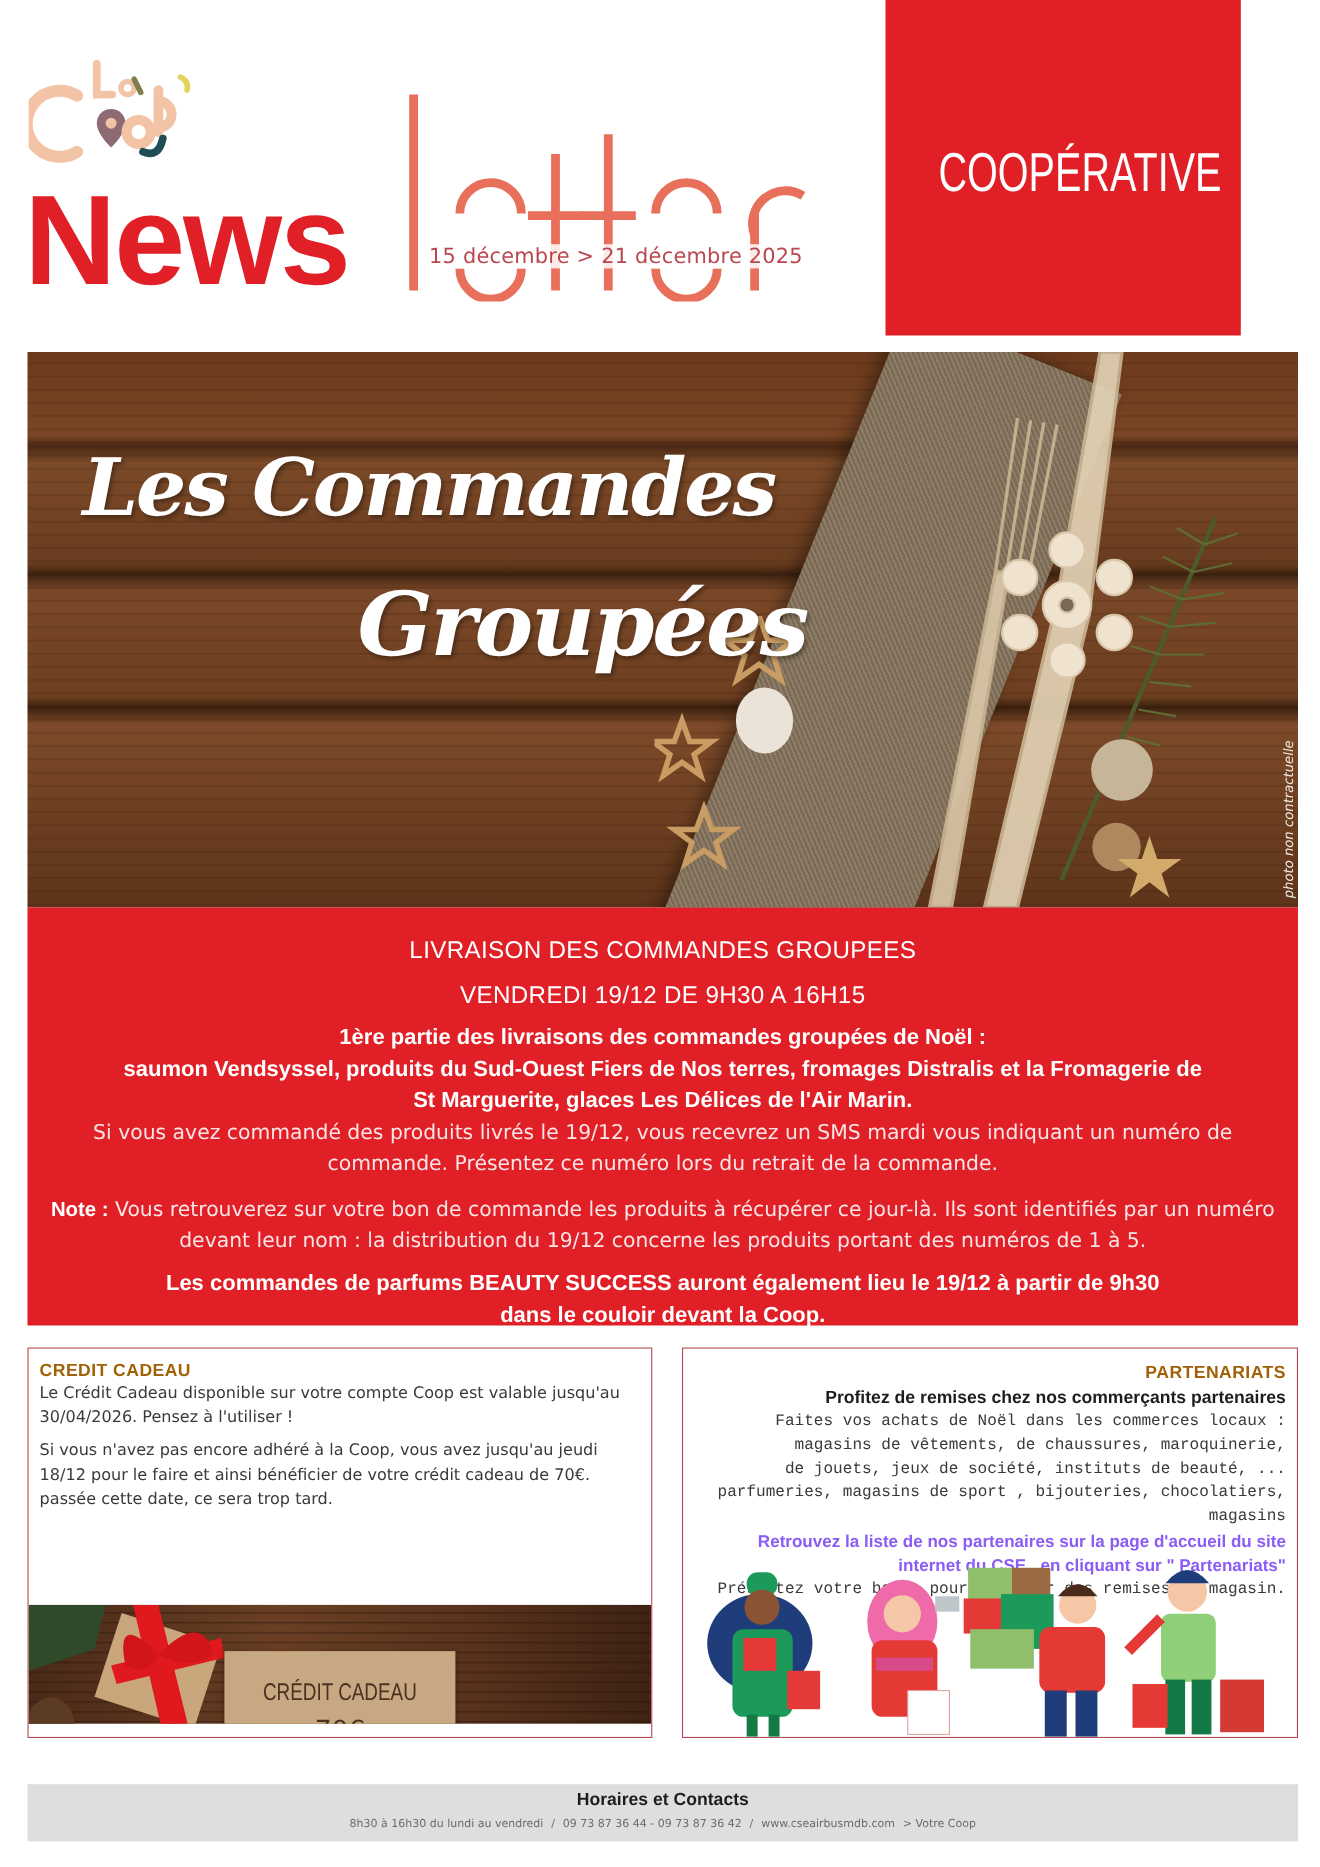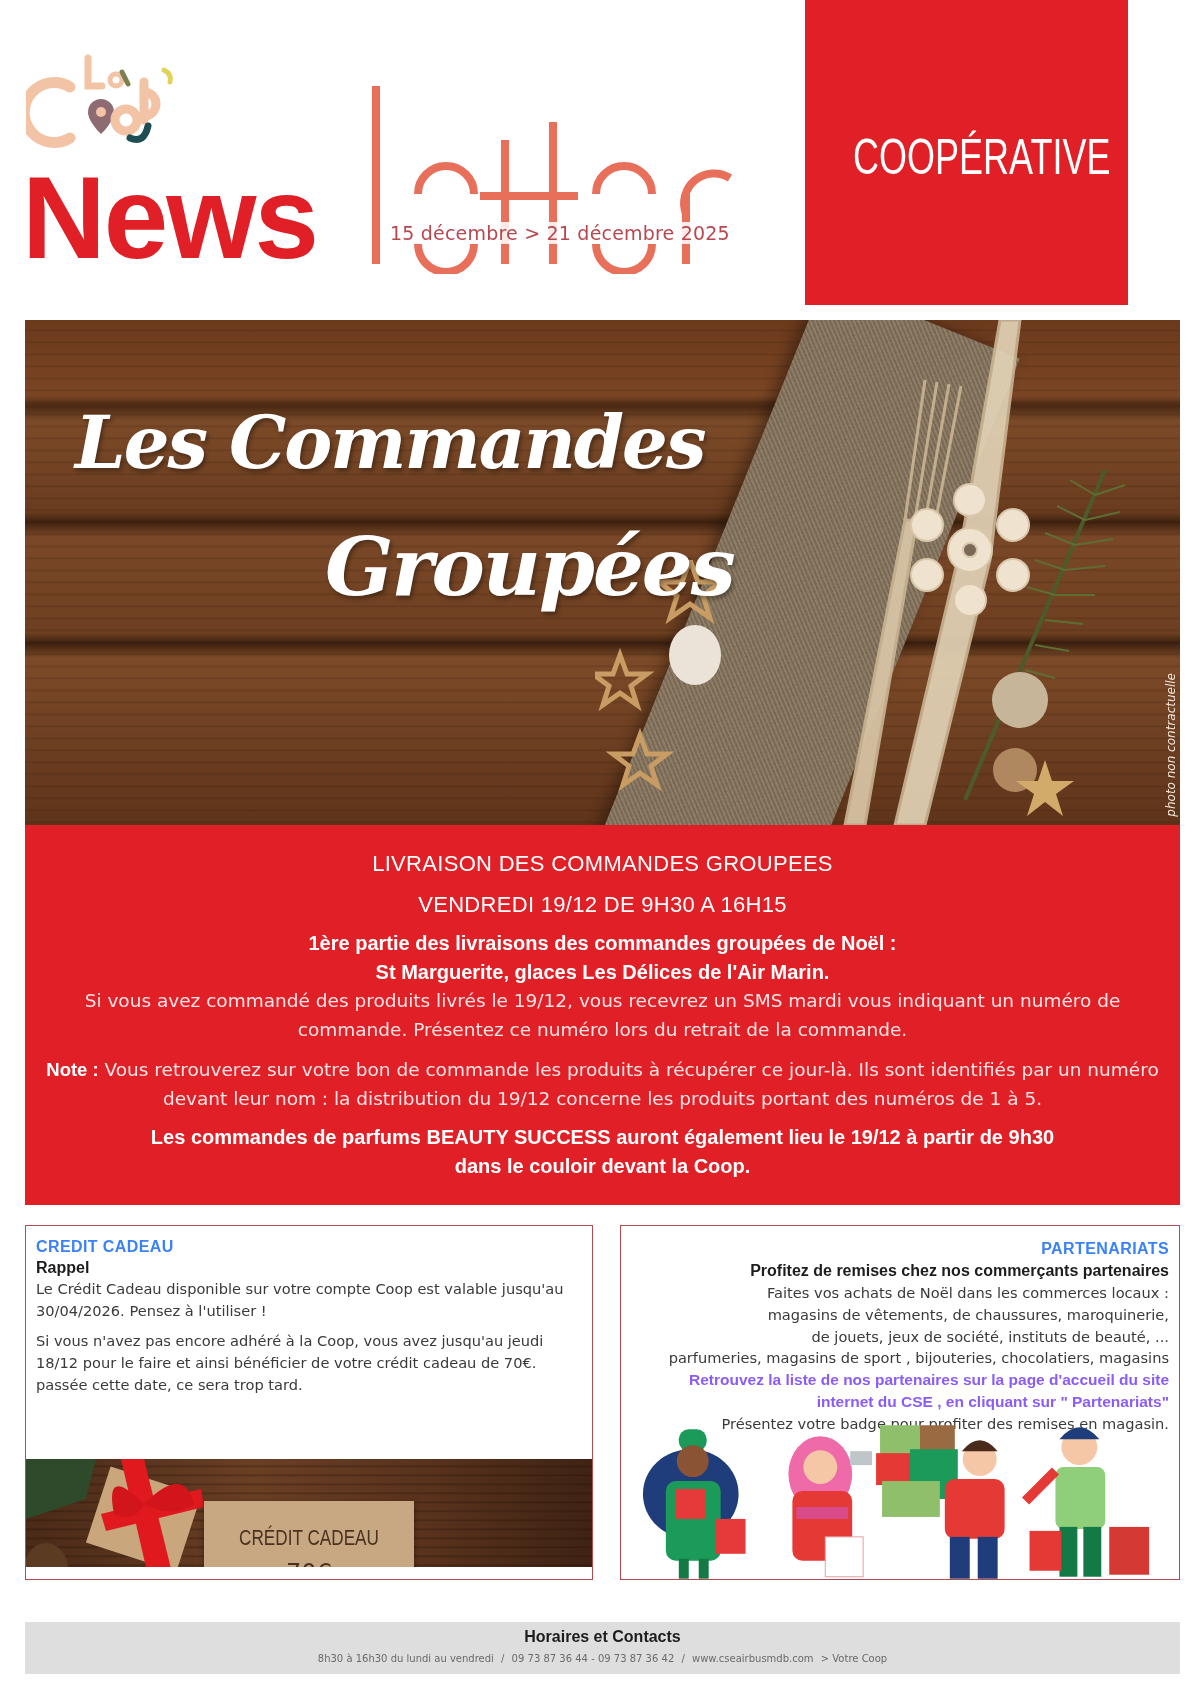--- a/index.html
+++ b/index.html
@@ -89,37 +89,37 @@
 
     
     .card {
       position: absolute; top: 1225px; height: 355px;
       border: 1.5px solid #b64a50; background: #fff; overflow: hidden;
     }
     .card-left { left: 25px; width: 568px; }
     .card-right { left: 620px; width: 560px; }
     .card-heading {
       font-family: "Liberation Sans", sans-serif; font-weight: 700;
-      font-size: 16px; color: #3b82f6; letter-spacing: 0.4px;
+      font-size: 16px; color: #a16207; letter-spacing: 0.4px;
     }
     .card-sub {
       font-family: "Liberation Sans", sans-serif; font-weight: 700;
       font-size: 16px; color: #1d1d1d;
     }
     .card-text {
       font-family: "DejaVu Sans", sans-serif; font-size: 14.6px;
       line-height: 22px; color: #3a3a3a;
     }
     .left-body { padding: 12px 10px 0 10px; }
     .left-body .card-sub { margin-top: 2px; line-height: 20px; }
     .left-body .p2 { margin-top: 8px; }
     .right-body { padding: 12px 10px 0 10px; text-align: right; }
     .right-body .card-heading { line-height: 22px; }
     .right-body .card-sub { line-height: 22px; }
-    .right-body .card-text { line-height: 21.8px; }
+    .right-body .card-text { line-height: 21.8px; font-family: Liberation Mono, monospace; }
     .right-body .bold-line {
       font-family: "Liberation Sans", sans-serif; font-weight: 700;
       font-size: 15.5px; color: #8b5cf6; line-height: 21.8px;
     }
 
     .gift-img {
       position: absolute; left: 0; bottom: 12px; width: 100%; height: 108px;
       overflow: hidden;
       background:
         repeating-linear-gradient(180deg, rgba(0,0,0,0) 0 6px, rgba(30,12,4,0.35) 7px, rgba(0,0,0,0) 9px),
@@ -240,37 +240,37 @@
   <div class="hero-title-1">Les Commandes</div>
   <div class="hero-title-2">Groupées</div>
   <div class="photo-note">photo non contractuelle</div>
 </div>
 
 <div class="info-band">
   <div class="h">LIVRAISON DES COMMANDES GROUPEES</div>
   <div class="h">VENDREDI 19/12 DE 9H30 A 16H15</div>
   <div class="intro">
     <div>1ère partie des livraisons des commandes groupées de Noël :</div>
+    <div>saumon Vendsyssel, produits du Sud-Ouest Fiers de Nos terres, fromages Distralis et la Fromagerie de</div>
     <div>St Marguerite, glaces Les Délices de l'Air Marin.</div>
   </div>
   <div class="plain">Si vous avez commandé des produits livrés le 19/12, vous recevrez un SMS mardi vous indiquant un numéro de commande. Présentez ce numéro lors du retrait de la commande.</div>
   <div class="plain note">
     <b>Note :</b>
     <span>Vous retrouverez sur votre bon de commande les produits à récupérer ce jour-là. Ils sont identifiés par un numéro devant leur nom : la distribution du 19/12 concerne les produits portant des numéros de 1 à 5.</span>
   </div>
   <div class="beauty">
     <div>Les commandes de parfums BEAUTY SUCCESS auront également lieu le 19/12 à partir de 9h30</div>
     <div>dans le couloir devant la Coop.</div>
   </div>
 </div>
 
 <div class="card card-left">
   <div class="left-body">
     <div class="card-heading">CREDIT CADEAU</div>
-    <div class="card-sub">Rappel</div>
     <div class="card-text">Le Crédit Cadeau disponible sur votre compte Coop est valable jusqu'au 30/04/2026. Pensez à l'utiliser !</div>
     <div class="card-text p2">Si vous n'avez pas encore adhéré à la Coop, vous avez jusqu'au jeudi 18/12 pour le faire et ainsi bénéficier de votre crédit cadeau de 70€. passée cette date, ce sera trop tard.</div>
   </div>
   <div class="gift-img">
     <svg style="position:absolute;left:0;top:0;width:190px;height:130px" viewBox="0 0 190 130">
       <path d="M0 0 L70 0 L60 40 L0 60 Z" fill="#2f4a2a"></path>
       <ellipse cx="20" cy="110" rx="22" ry="26" fill="#5b3b22"></ellipse>
       <rect x="70" y="20" width="95" height="80" fill="#c9a67c" transform="rotate(18 117 60)"></rect>
       <path d="M95 0 L125 130 L150 130 L118 0 Z" fill="#e0191f"></path>
       <path d="M75 55 L175 30 L178 48 L80 72 Z" fill="#e0191f"></path>

